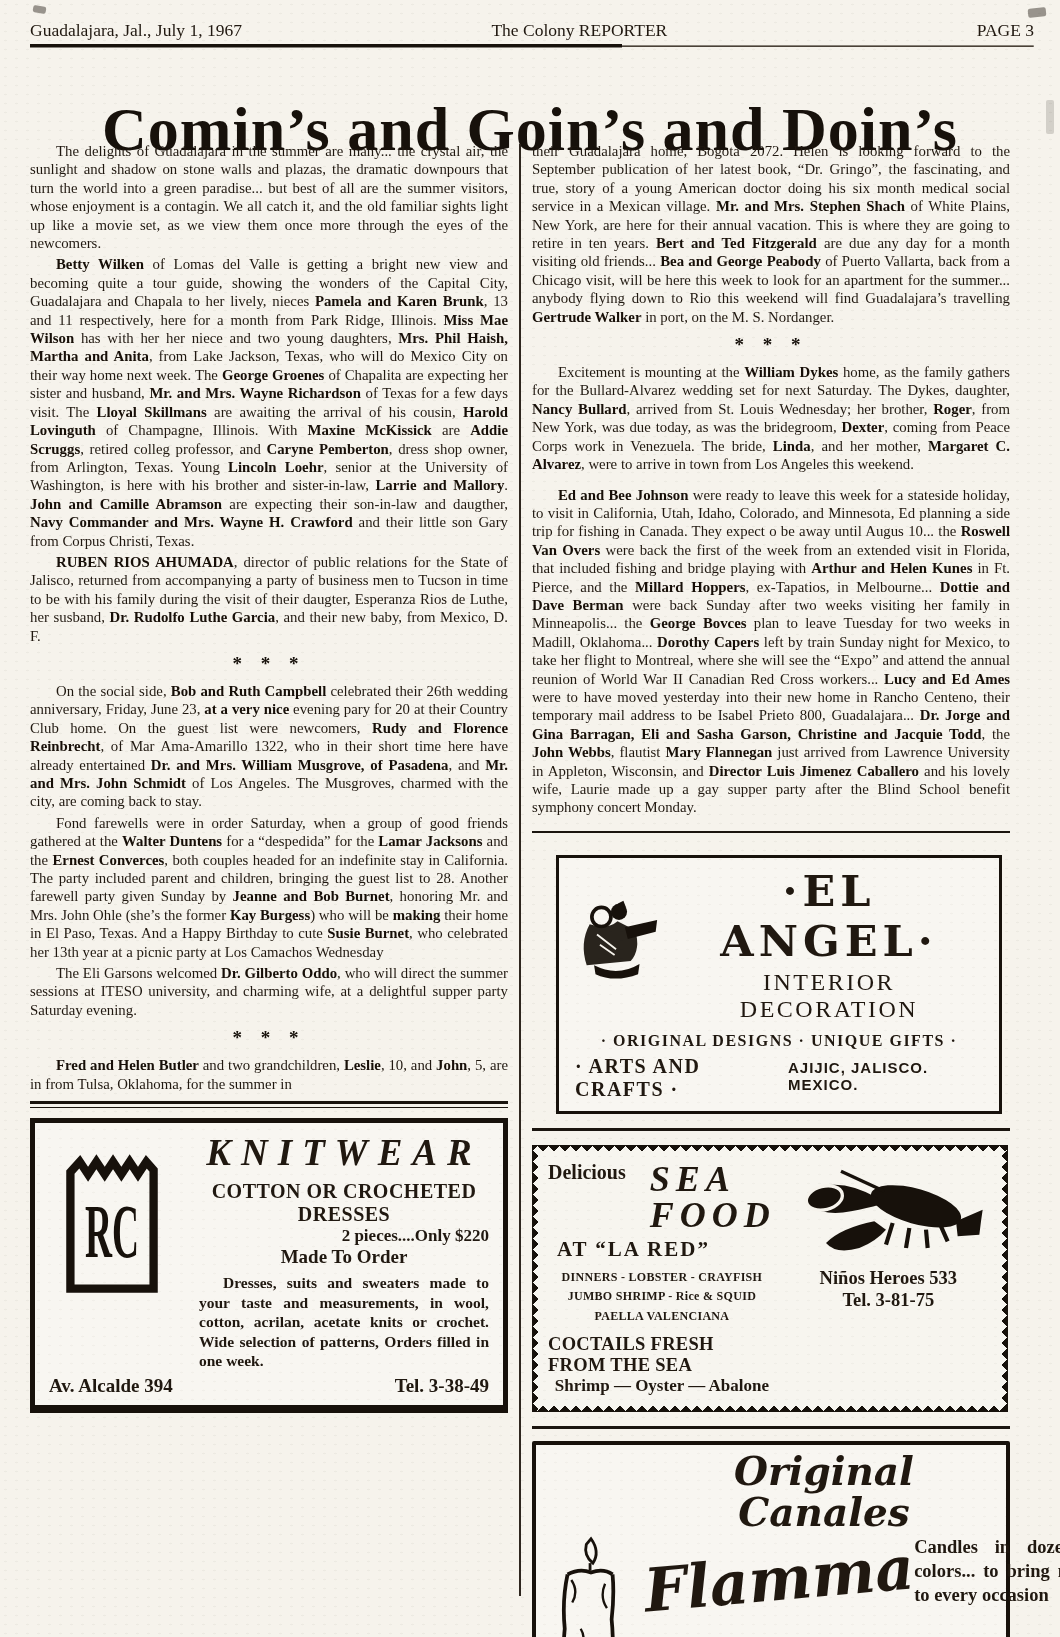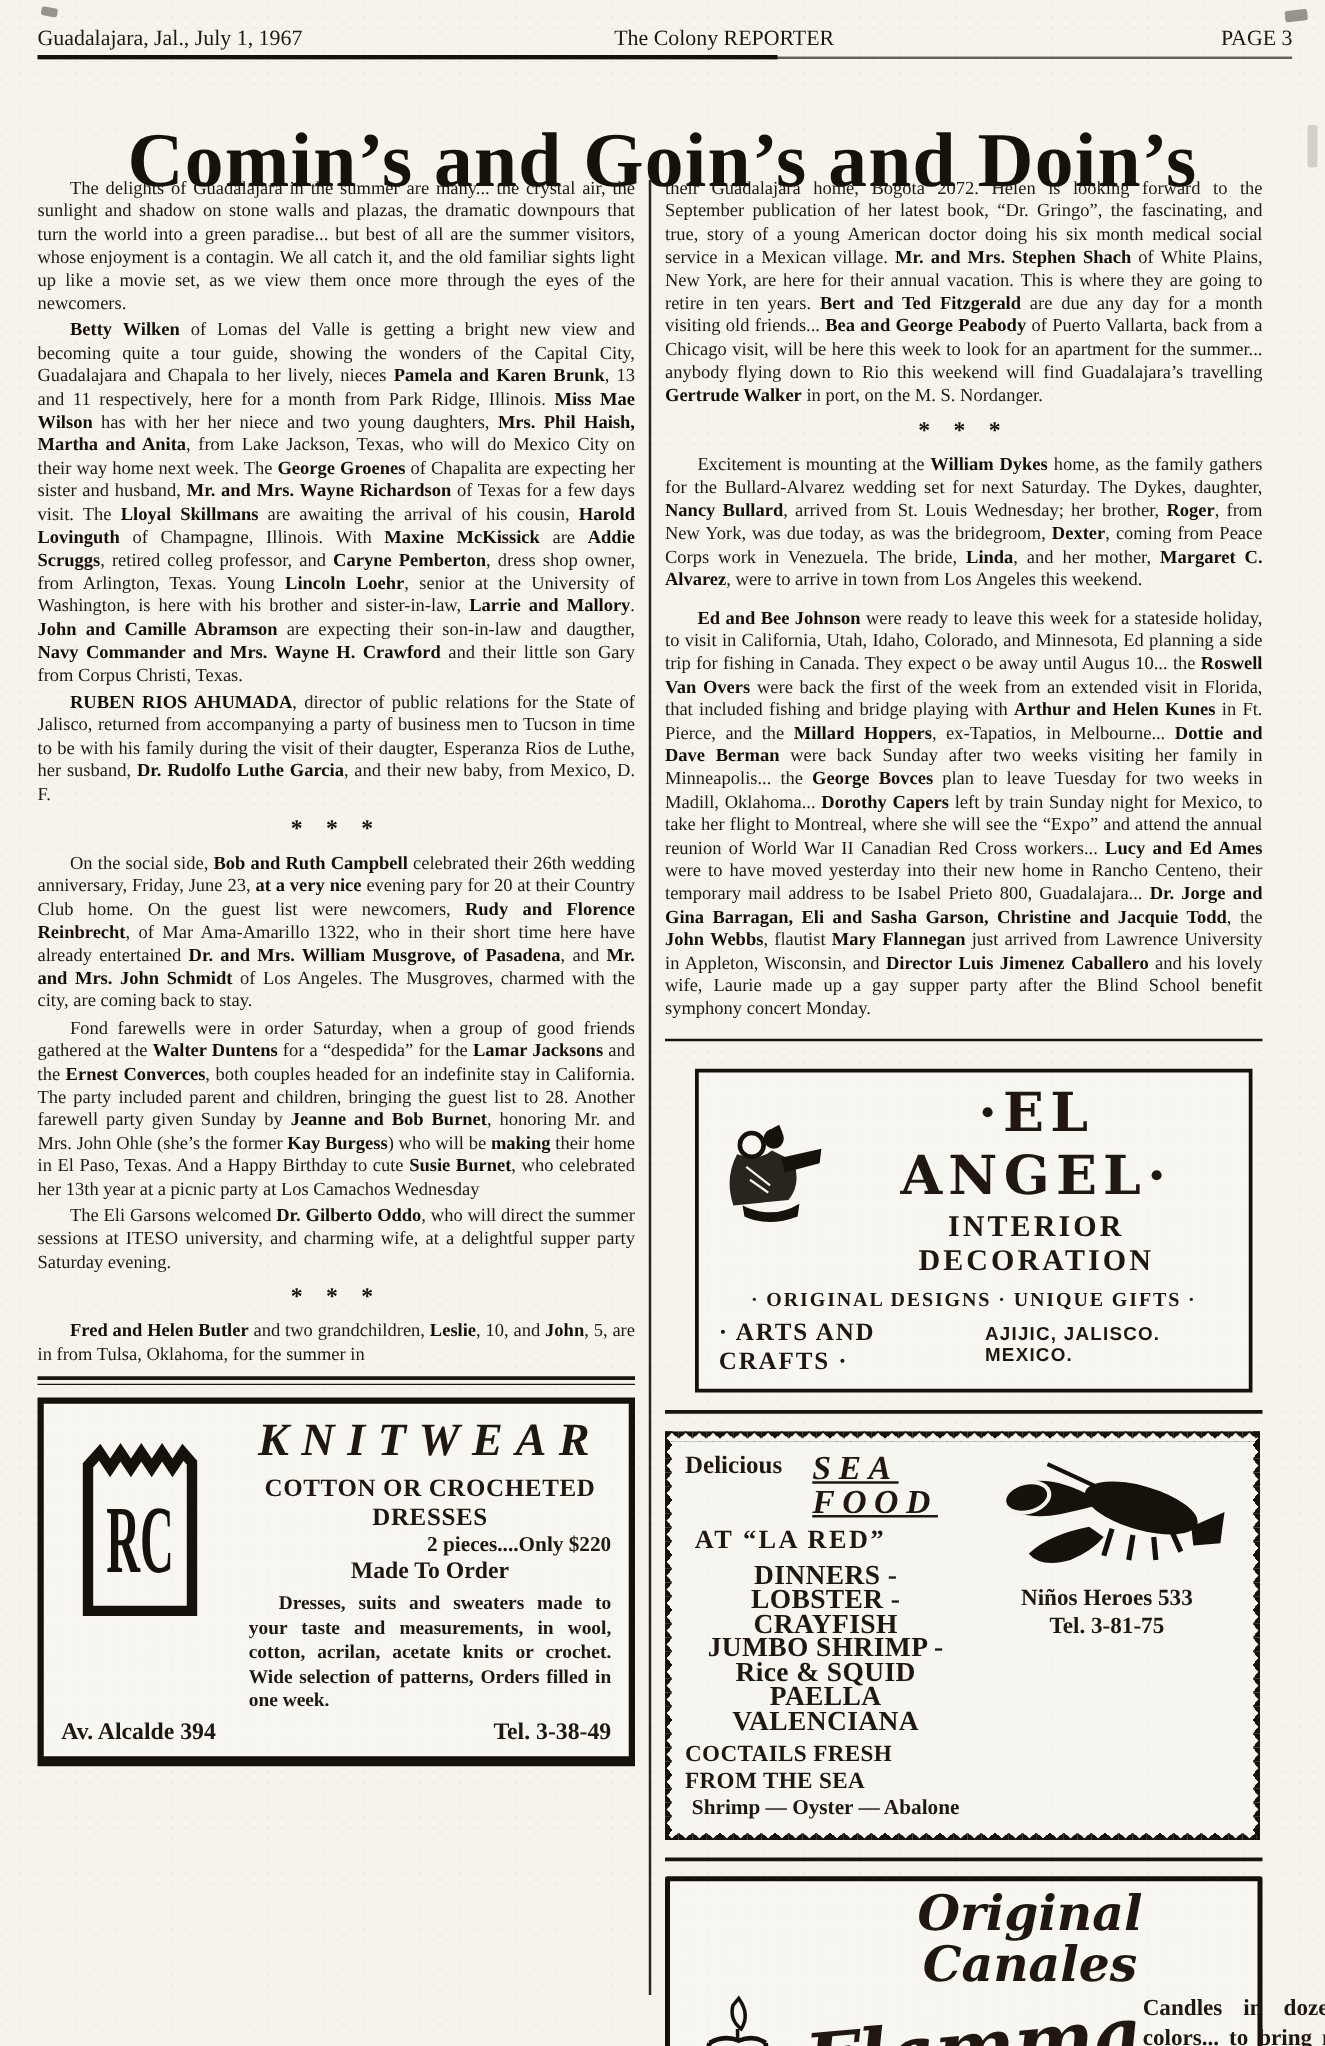--- a/index.html
+++ b/index.html
@@ -44,21 +44,21 @@
   .kw-l3{font-size:19px;font-weight:700;text-align:center;margin-bottom:5px;}
   .kw-body{font-size:15.5px;line-height:19.5px;font-weight:700;text-align:justify;text-indent:24px;}
   .kw-bottom{display:flex;justify-content:space-between;font-weight:700;font-size:19px;margin-top:4px;}
   
   .ad-angel{margin-top:22px;margin-left:24px;margin-right:8px;border:3.5px solid #17110b;
             padding:8px 16px 10px;background:rgba(255,255,255,.25);}
   .ang-top{display:grid;grid-template-columns:100px 1fr;align-items:center;}
   .ang-top svg{width:88px;height:100px;}
   .ang-name{font-size:43px;font-weight:700;letter-spacing:5px;text-align:center;
             font-family:"DejaVu Serif",serif;}
-  .ang-sub{font-size:24px;font-weight:700;letter-spacing:2.5px;text-align:center;margin-top:3px;}
+  .ang-sub{font-size:24px;font-weight:400;letter-spacing:2.5px;text-align:center;margin-top:3px;}
   .ang-l1{font-size:16px;font-weight:700;text-align:center;letter-spacing:1.5px;margin-top:9px;}
   .ang-l2row{display:flex;justify-content:space-between;align-items:baseline;margin-top:5px;}
   .ang-l2{font-size:20px;font-weight:700;letter-spacing:1.5px;}
   .ang-loc{font-size:15px;font-weight:700;font-family:"Liberation Sans",sans-serif;letter-spacing:1px;}
   
   .ad-sea{position:relative;margin-top:14px;margin-right:2px;padding:16px 10px 16px 16px;
           background:rgba(255,255,255,.2);}
   .zz{position:absolute;}
   .zz-t,.zz-b{left:0;right:0;height:8px;background-size:11px 8px;background-repeat:repeat-x;}
   .zz-t{top:0;background-image:linear-gradient(135deg,#17110b 4.5px,transparent 0),
@@ -66,23 +66,23 @@
   .zz-b{bottom:0;background-image:linear-gradient(45deg,#17110b 4.5px,transparent 0),
                                   linear-gradient(-45deg,#17110b 4.5px,transparent 0);}
   .zz-l,.zz-r{top:0;bottom:0;width:8px;background-size:8px 11px;background-repeat:repeat-y;}
   .zz-l{left:0;background-image:linear-gradient(45deg,#17110b 4.5px,transparent 0),
                                 linear-gradient(135deg,#17110b 4.5px,transparent 0);}
   .zz-r{right:0;background-image:linear-gradient(-45deg,#17110b 4.5px,transparent 0),
                                  linear-gradient(-135deg,#17110b 4.5px,transparent 0);}
   .sea-grid{display:grid;grid-template-columns:1fr 225px;}
   .sea-tagrow{display:flex;align-items:flex-start;gap:24px;}
   .sea-tag{font-size:20px;font-weight:700;}
-  .sea-title{font-size:27px;font-weight:700;font-style:italic;letter-spacing:6px;line-height:1;text-decoration:underline;}
+  .sea-title{font-size:36px;font-weight:700;font-style:italic;letter-spacing:6px;line-height:1;}
   .sea-sub{font-size:21px;font-weight:700;letter-spacing:2px;margin:4px 0 6px;text-align:center;width:75%;}
-  .sea-menu{font-size:22px;font-weight:700;text-align:center;line-height:19.5px;letter-spacing:.3px;}
+  .sea-menu{font-size:12px;font-weight:700;text-align:center;line-height:19.5px;letter-spacing:.3px;}
   .sea-l4{font-size:18.5px;font-weight:700;margin-top:8px;letter-spacing:.3px;}
   .sea-l5{font-size:17px;font-weight:700;text-align:center;}
   .sea-right{text-align:center;padding-top:2px;}
   .sea-right svg{width:205px;height:100px;}
   .sea-addr,.sea-tel{font-size:18.5px;font-weight:700;line-height:22px;}
   
   .ad-fl{margin-top:12px;margin-right:0;border:4px solid #17110b;border-radius:2px;
          padding:6px 16px 10px 12px;background:rgba(255,255,255,.25);}
   .fl-title{font-style:italic;font-weight:700;font-size:39px;text-align:center;
             padding-left:110px;font-family:"DejaVu Serif",serif;line-height:1.05;}

